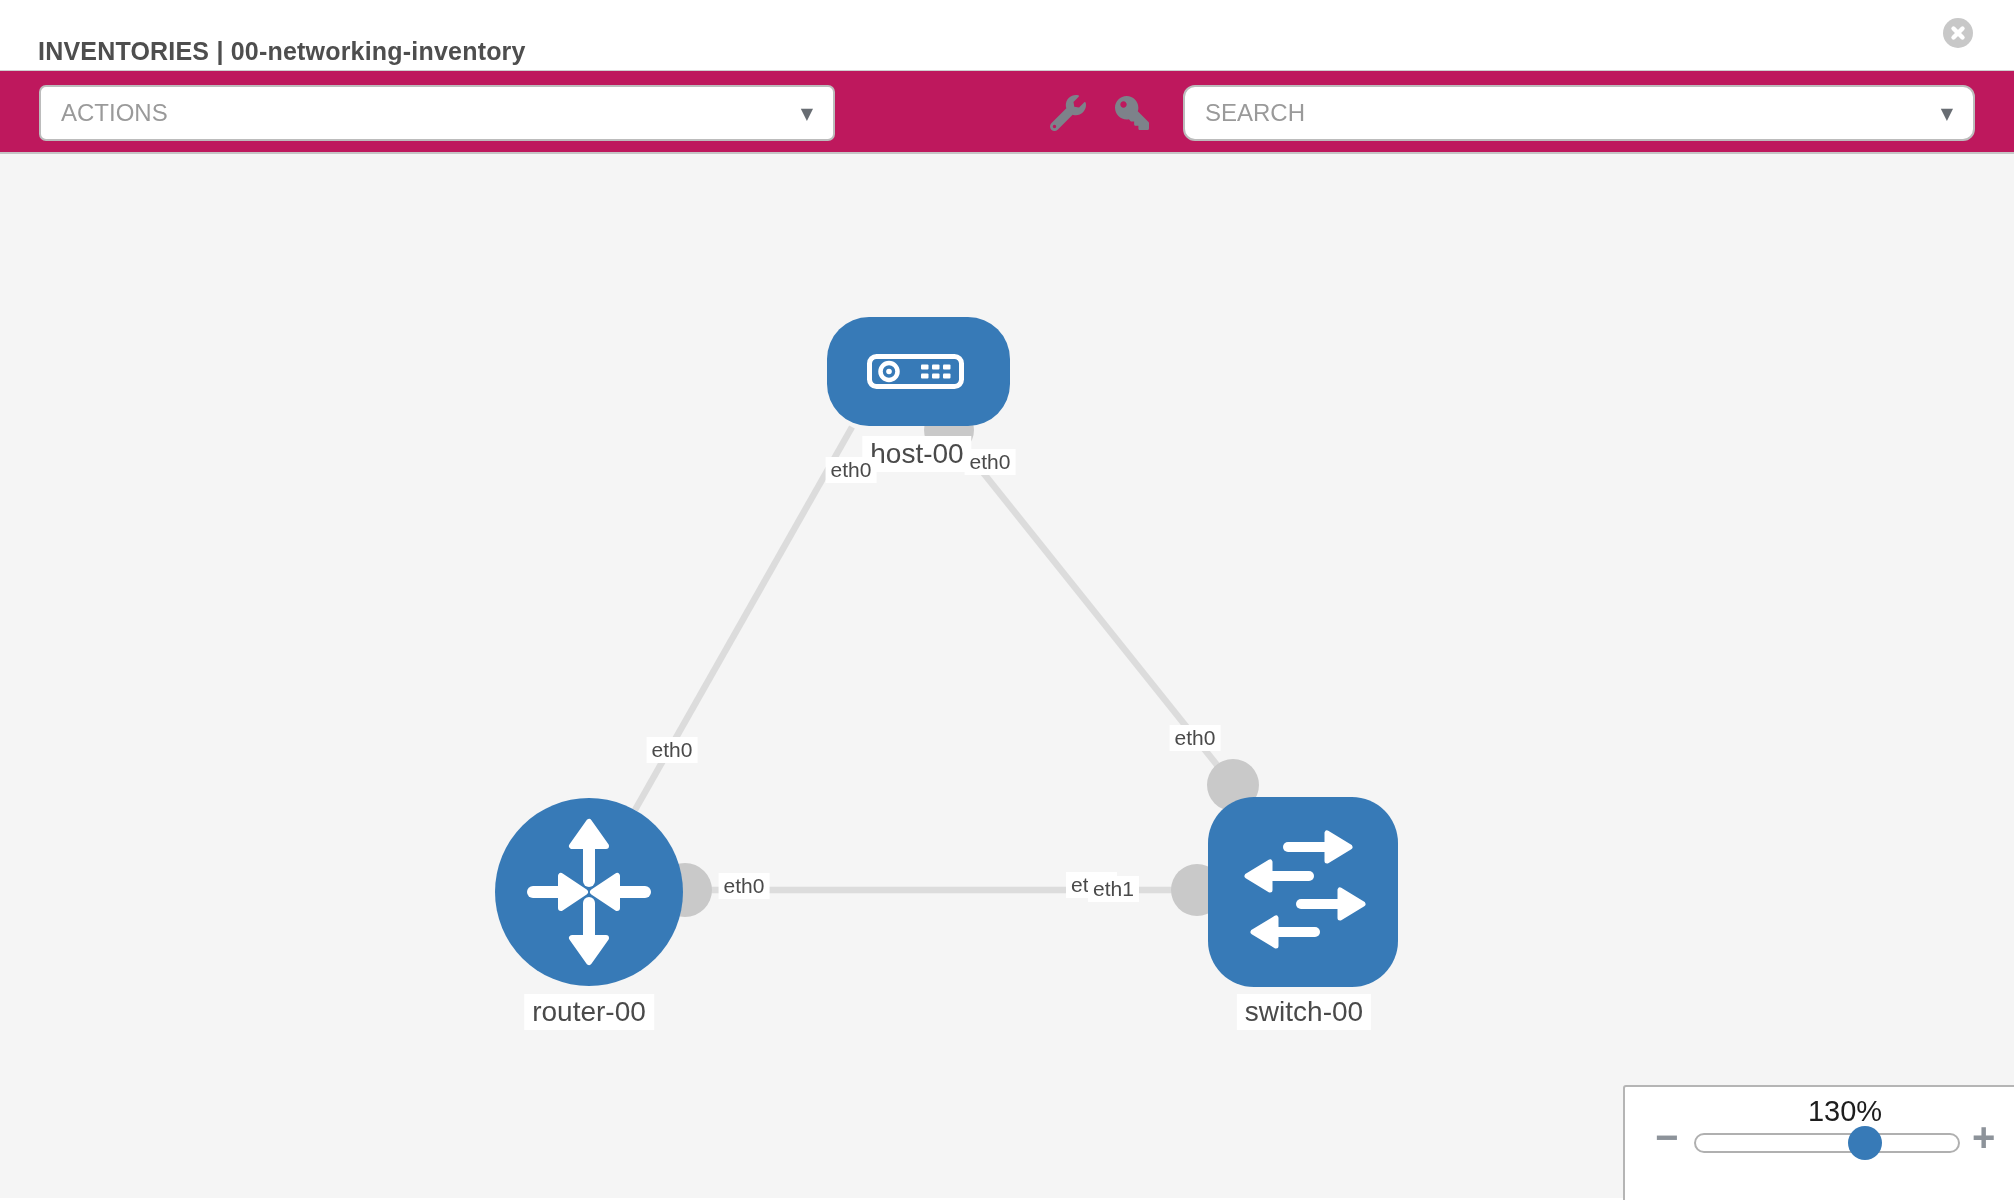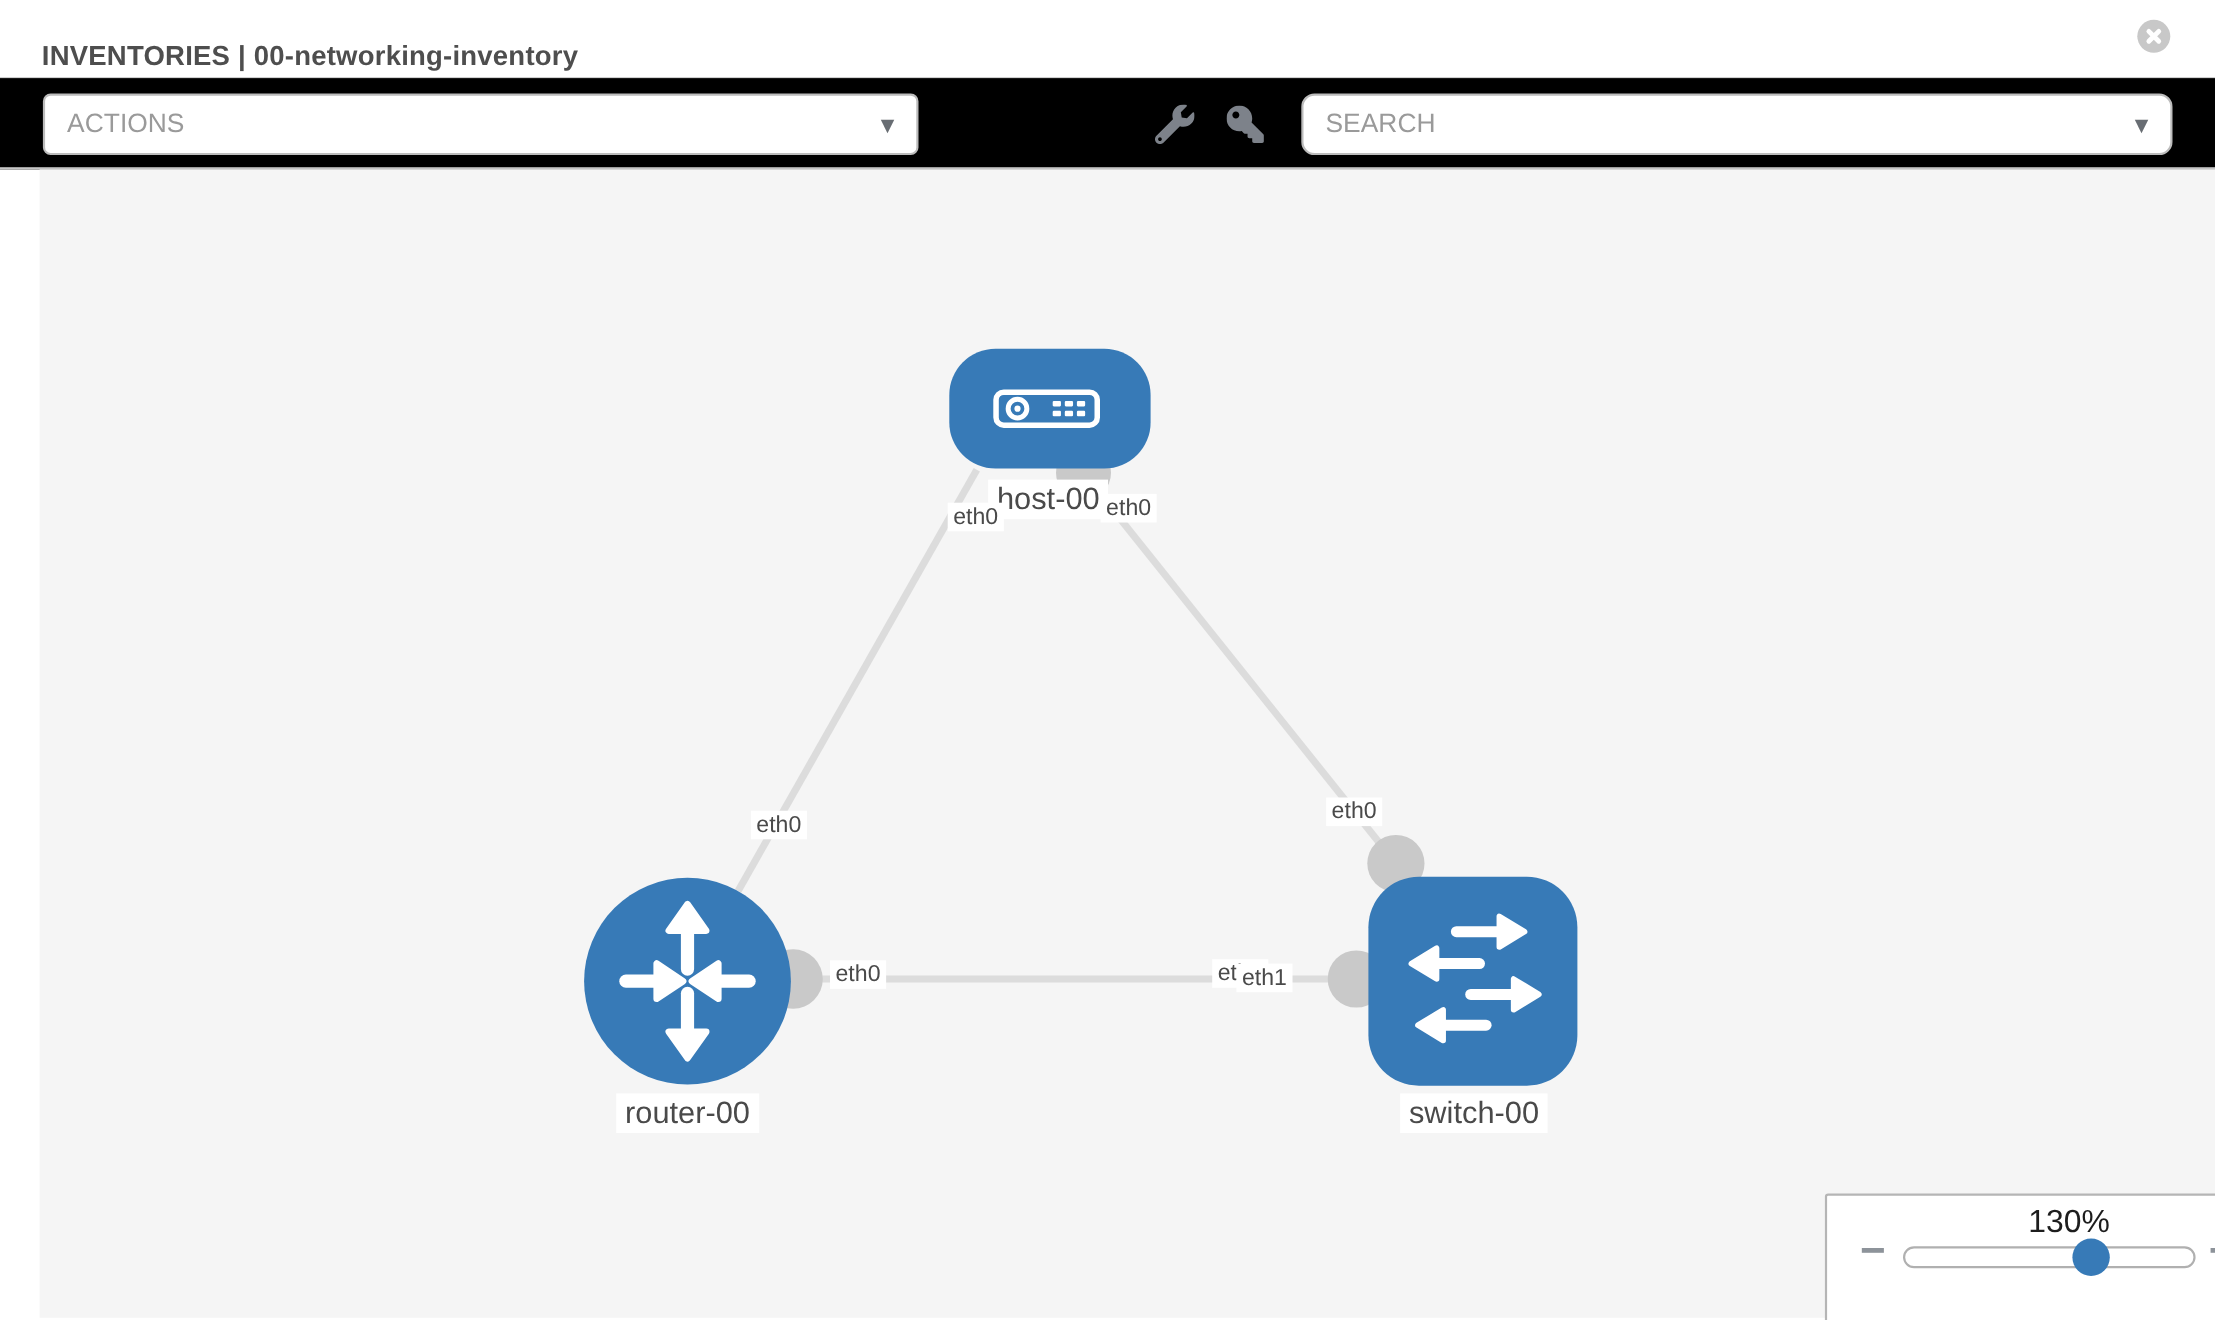--- a/index.html
+++ b/index.html
@@ -13,35 +13,35 @@
     font-family:"Liberation Sans","DejaVu Sans",sans-serif;}
 
   
   .hdr{position:relative;height:71px;background:#fff;border-bottom:1px solid #cfcfcf;}
   .hdr-title{position:absolute;left:38px;top:16px;line-height:70px;font-size:25px;
     font-weight:bold;color:#4e4e4e;letter-spacing:.2px;}
   .close-btn{position:absolute;left:1943px;top:18px;width:30px;height:30px;border-radius:50%;
     background:#c8c8c8;display:flex;align-items:center;justify-content:center;cursor:pointer;}
 
   
-  .tbar{position:relative;height:83px;background:#000000;border-bottom:2px solid #c5c5c5;}
+  .tbar{position:relative;height:83px;background:#be185d;border-bottom:2px solid #c5c5c5;}
   .select-box{position:absolute;top:14px;height:56px;background:#fff;border:2px solid #bcbcbc;
     border-radius:7px;display:flex;align-items:center;justify-content:space-between;
     padding:0 20px;color:#9a9a9a;font-size:24px;cursor:pointer;}
   .sel-actions{left:39px;width:796px;}
   .sel-search{left:1183px;width:792px;border-radius:12px;}
   .caret{font-family:"DejaVu Sans",sans-serif;font-size:16px;color:#686d73;}
   .tool-btn{position:absolute;top:20px;width:44px;height:44px;display:flex;
     align-items:center;justify-content:center;cursor:pointer;}
   .tool-btn svg{fill:#7d828a;}
   .btn-wrench{left:1046px;}
   .btn-key{left:1110px;}
 
   
-  .canvas{position:relative;height:1044px;background:var(--canvas-bg);margin-left:36px;}
+  .canvas{position:relative;height:1044px;background:var(--canvas-bg);}
   .graph-svg{position:absolute;left:0;top:0;}
   .edge{stroke:var(--edge);stroke-width:6.5px;fill:none;}
   .connector{fill:var(--connector);}
   .nodeshape{fill:var(--node-blue);}
   .icon-stroke{stroke:#fff;fill:none;}
   .icon-fill{fill:#fff;}
   .arrow-head{fill:#fff;stroke:#fff;stroke-linejoin:round;}
 
   .graph-label{position:absolute;background:#fff;color:#4a4a4a;white-space:nowrap;}
   .node-label{font-size:28px;padding:2px 8px;transform:translate(-50%,-50%);}

